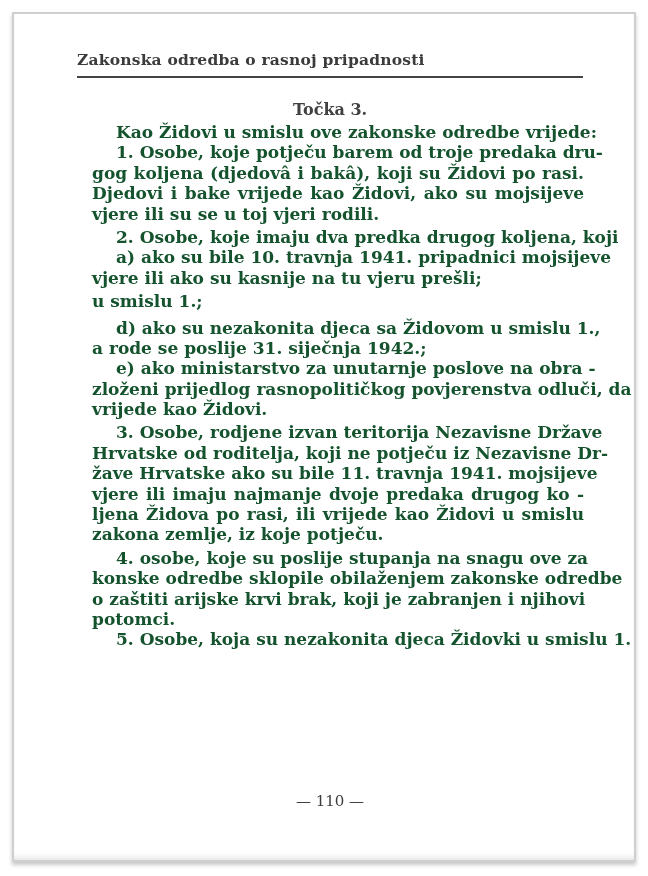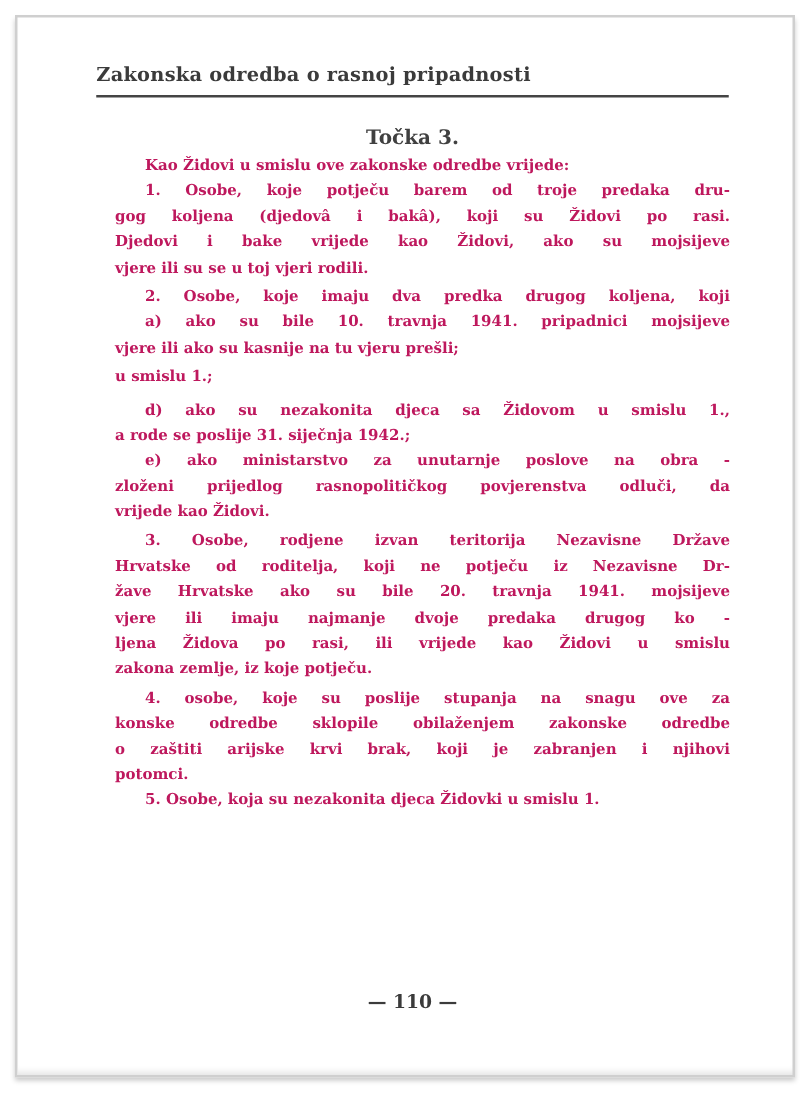--- a/index.html
+++ b/index.html
@@ -52,24 +52,24 @@
       text-align: center;
       font-size: 16px;
       font-weight: bold;
       color: #404040;
     }
     .body-text {
       position: absolute;
       left: 92px;
       top: 122px;
       width: 492px;
-      font-size: 12px;
+      font-size: 17px;
       font-weight: bold;
       line-height: 20.4px;
-      color: #be185d;
+      color: #14532d;
     }
     .line {
       display: block;
       white-space: nowrap;
       text-align: justify;
       text-align-last: justify;
       height: 20.4px;
       overflow: visible;
     }
     .line.last {
@@ -82,21 +82,21 @@
       display: block;
       height: 3px;
     }
     .page-number {
       position: absolute;
       left: 77px;
       top: 792px;
       width: 506px;
       text-align: center;
       font-size: 15px;
-      font-weight: bold;
+      font-weight: normal;
       color: #3b3b3b;
     }
   </style>
 </head>
 <body>
 
 <div class="frame"></div>
 
 <div class="running-head">Zakonska odredba o rasnoj pripadnosti</div>
 <div class="head-rule"></div>
@@ -142,21 +142,21 @@
   <div>
     <span class="line indent">e) ako ministarstvo za unutarnje poslove na obra -</span>
     <span class="line">zloženi prijedlog rasnopolitičkog povjerenstva odluči, da</span>
     <span class="line last">vrijede kao Židovi.</span>
   </div>
   <span class="para-gap"></span>
 
   <div>
     <span class="line indent">3. Osobe, rodjene izvan teritorija Nezavisne Države</span>
     <span class="line">Hrvatske od roditelja, koji ne potječu iz Nezavisne Dr-</span>
-    <span class="line">žave Hrvatske ako su bile 20. travnja 1941. mojsijeve</span>
+    <span class="line">žave Hrvatske ako su bile 11. travnja 1941. mojsijeve</span>
     <span class="line">vjere ili imaju najmanje dvoje predaka drugog ko -</span>
     <span class="line">ljena Židova po rasi, ili vrijede kao Židovi u smislu</span>
     <span class="line last">zakona zemlje, iz koje potječu.</span>
   </div>
   <span class="para-gap"></span>
 
   <div>
     <span class="line indent">4. osobe, koje su poslije stupanja na snagu ove za</span>
     <span class="line">konske odredbe sklopile obilaženjem zakonske odredbe</span>
     <span class="line">o zaštiti arijske krvi brak, koji je zabranjen i njihovi</span>

